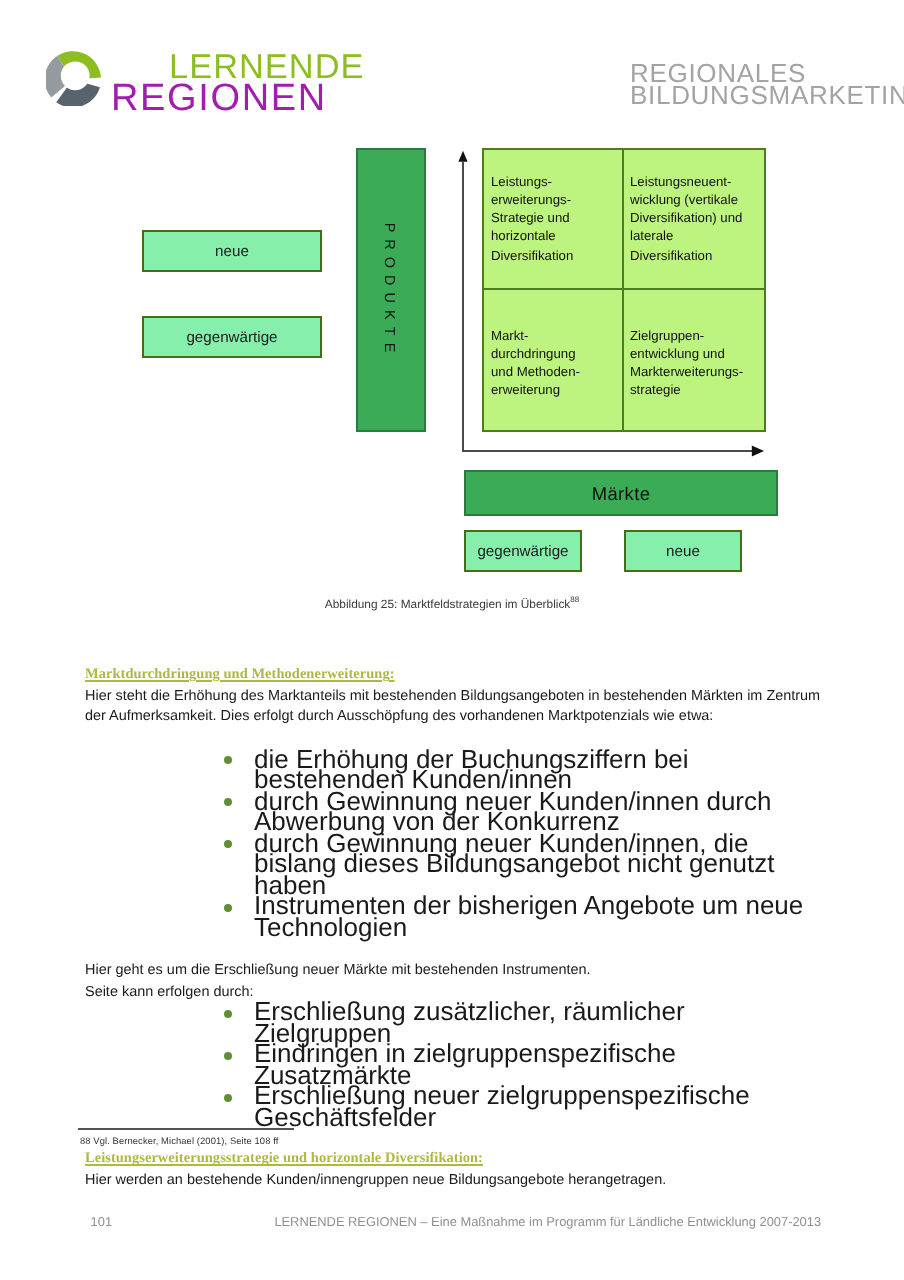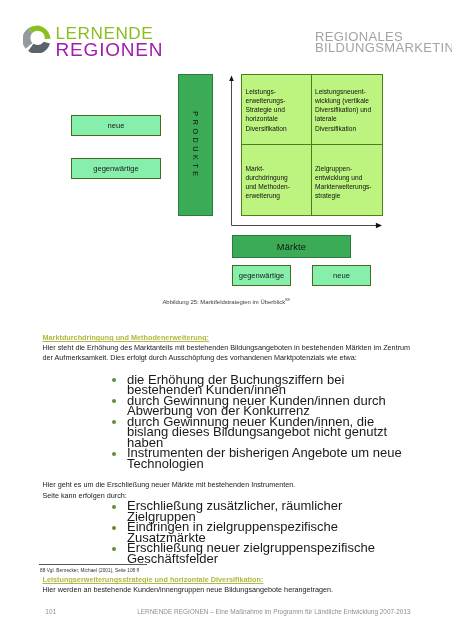--- a/index.html
+++ b/index.html
@@ -7,55 +7,55 @@
   body{
     width:452px;height:640px;overflow:hidden;background:#ffffff;
     font-family:"Liberation Sans", sans-serif;color:#1a1a1a;
   }
   .page{position:relative;width:452px;height:640px;background:#fff;}
 
   
   .logo-wrap{position:absolute;left:23px;top:24.5px;display:flex;align-items:flex-start;}
   .logo-mark{width:28px;height:28px;display:block;}
   .logo-text{margin-left:4.5px;line-height:1;margin-top:0.3px;}
-  .logo-l1{font-size:17.2px;letter-spacing:0.52px;color:#8cbe22;font-weight:400;display:block;height:15.6px;}
+  .logo-l1{font-size:17.2px;letter-spacing:0.52px;color:#8cbe22;font-weight:400;display:block;height:15.6px;margin-left:29px;}
   .logo-l2{font-size:19px;letter-spacing:0.82px;color:#a21caf;font-weight:400;display:block;}
   .tagline{position:absolute;left:315px;top:31px;color:#a3a3a3;font-size:13px;letter-spacing:0.35px;line-height:11.4px;}
 
   
   .figure{position:absolute;left:0;top:0;width:452px;height:310px;}
   .box{position:absolute;box-sizing:border-box;border:1px solid #456b1b;
        background:#86efac;display:flex;align-items:center;justify-content:center;
        font-size:7.6px;color:#1c1c1c;}
   .bar{position:absolute;box-sizing:border-box;border:1px solid #2b7a3f;background:#3bac55;
        display:flex;align-items:center;justify-content:center;font-size:9.2px;color:#111;}
   .prod-bar{left:178px;top:74px;width:35px;height:142px;}
   .prod-bar span{transform:rotate(90deg);white-space:nowrap;letter-spacing:3.55px;font-size:7.2px;}
-  .markte-bar{left:232px;top:235px;width:119px;height:23px;}
+  .markte-bar{left:232px;top:235px;width:157px;height:23px;}
   .markte-bar span{letter-spacing:0.2px;}
 
   .matrix{position:absolute;left:241px;top:74px;width:142px;height:142px;box-sizing:border-box;
           border:1px solid #4e7d1f;background:#bdf37f;}
   .matrix .vline{position:absolute;left:69px;top:0;width:1px;height:140px;background:#4e7d1f;}
   .matrix .hline{position:absolute;left:0;top:69px;width:140px;height:1px;background:#4e7d1f;}
   .cell{position:absolute;box-sizing:border-box;font-size:6.62px;line-height:9.12px;color:#111;
         white-space:pre-line;}
   .cell.q2{left:3.5px;top:12px;width:64px;}
   .cell.q1{left:73px;top:12px;width:68px;}
   .cell.q3{left:3.5px;top:89px;width:64px;}
   .cell.q4{left:73px;top:89px;width:68px;}
 
   .axis{position:absolute;}
   .caption{position:absolute;left:0;top:296.5px;width:452px;text-align:center;font-size:5.95px;color:#3a3a3a;}
   .caption sup{font-size:4px;vertical-align:super;}
 
   
   .content{position:absolute;left:42.5px;top:333px;width:368px;}
   h2.sec{font-size:7.22px;font-weight:700;color:#afb840;text-decoration:underline;margin:0;
-         letter-spacing:0.03px;line-height:9.5px;}
+         letter-spacing:0.03px;line-height:9.5px;font-family:Liberation Serif, serif;}
   p.sec{font-size:7.22px;line-height:10.6px;margin:0;color:#1a1a1a;}
   ul.sec{margin:0;padding:0;list-style:none;}
   ul.sec li{position:relative;font-size:13px;line-height:10.5px;padding-left:84.5px;color:#1a1a1a;}
   ul.sec li::before{content:"";position:absolute;left:69px;top:3.6px;width:4px;height:4px;
                     border-radius:50%;background:#5f8f35;}
   .gap-a{height:11px;}
   .gap-b{height:11px;}
 
   
   .fn-rule{position:absolute;left:39px;top:563.5px;width:108px;height:1px;background:#555;}

